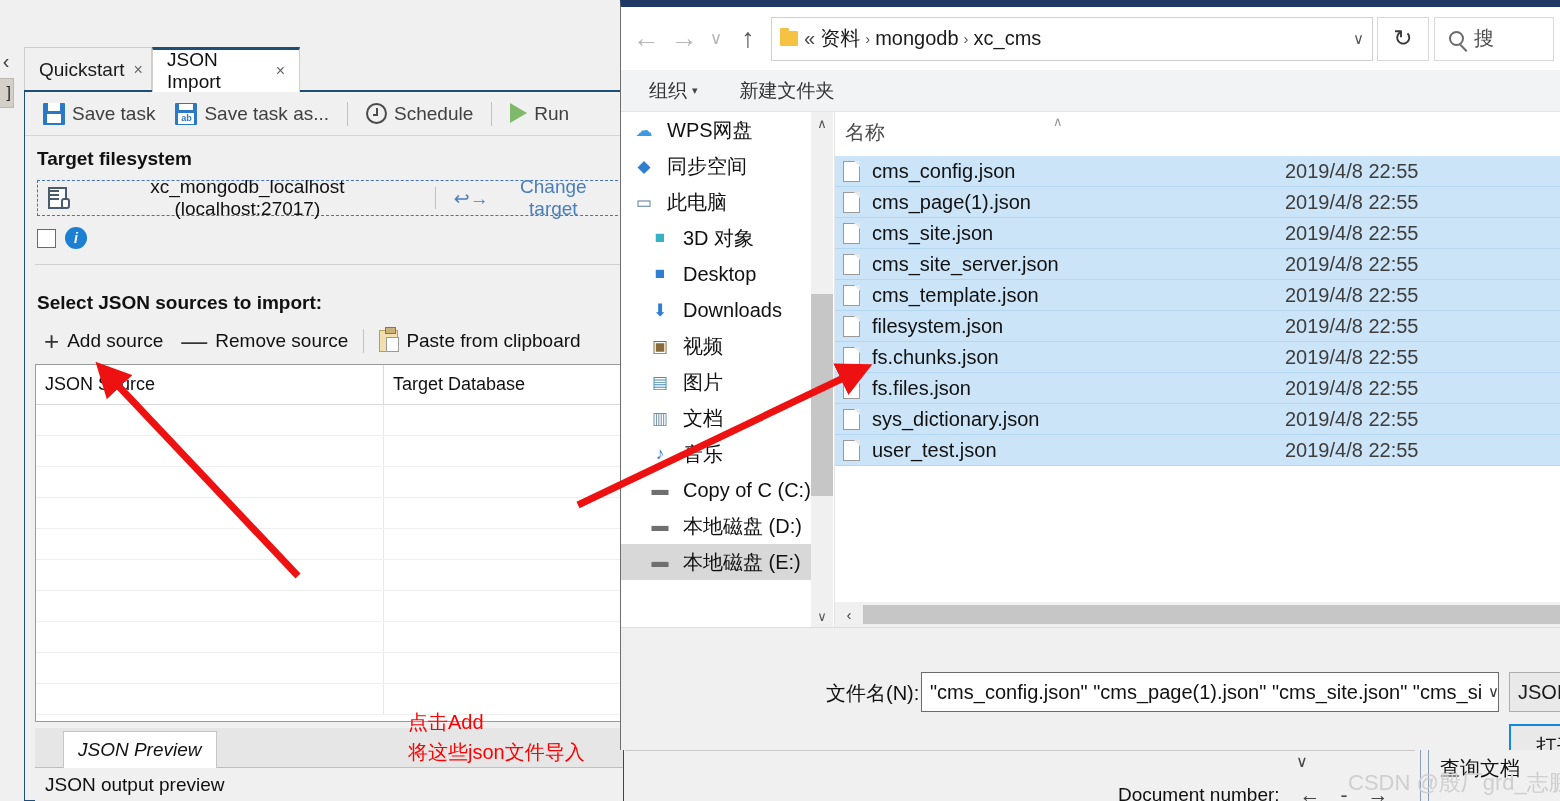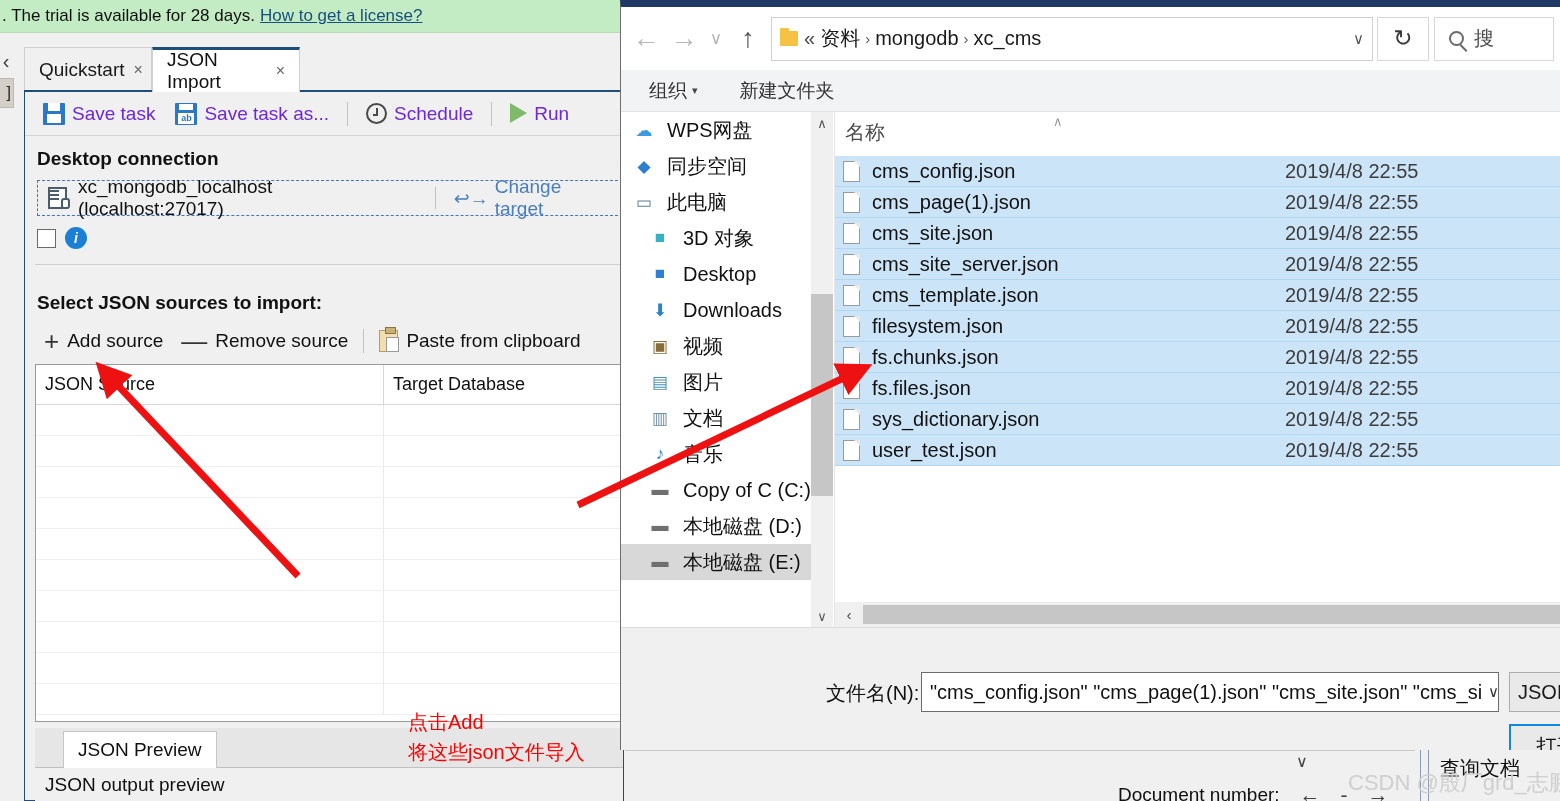--- a/index.html
+++ b/index.html
@@ -55,41 +55,41 @@
   #app-body {
     position:absolute; left:24px; top:90px; width:600px; height:711px;
     background:#f0f0f0; border:1px solid #1f4e79; border-top:2px solid #1f4e79;
   }
 
   #toolbar {
     position:absolute; left:0; top:0; right:0; height:44px;
     display:flex; align-items:center; gap:4px; padding-left:10px;
     border-bottom:1px solid #d5d5d5; background:#f0f0f0;
   }
-  .tbtn { display:flex; align-items:flex-start; gap:7px; padding:3px 8px; font-size:19px; color:#6d28d9; cursor:pointer; white-space:nowrap;}
+  .tbtn { display:flex; align-items:flex-start; gap:7px; padding:3px 8px; font-size:19px; color:#404040; cursor:pointer; white-space:nowrap;}
   .tsep { width:1px; height:24px; background:#c2c2c2; margin:0 6px; }
 
   .ic-save { width:22px; height:22px; background:#2b78c4; position:relative; border-radius:1px; flex:none;}
   .ic-save::before { content:""; position:absolute; left:5px; top:0; width:12px; height:8px; background:#fff;}
   .ic-save::after { content:""; position:absolute; left:4px; bottom:2px; width:14px; height:9px; background:#fff; }
   .ic-saveas { width:22px; height:22px; background:#2b78c4; position:relative; border-radius:1px; flex:none;}
   .ic-saveas::before { content:""; position:absolute; left:4px; top:1px; width:14px; height:6px; background:#fff;}
   .ic-saveas::after { content:"ab"; position:absolute; left:3px; bottom:1px; width:16px; height:11px; background:#fff; color:#2b78c4; font-size:9px; font-weight:bold; text-align:center; line-height:11px;}
   .ic-clock { width:21px; height:21px; border:2px solid #4a4a4a; border-radius:50%; position:relative; flex:none;}
   .ic-clock::before { content:""; position:absolute; left:8px; top:3px; width:2px; height:7px; background:#4a4a4a;}
   .ic-clock::after { content:""; position:absolute; left:5px; top:9px; width:5px; height:2px; background:#4a4a4a;}
   .ic-run { width:0;height:0; border-left:17px solid #7fba6b; border-top:10px solid transparent; border-bottom:10px solid transparent; flex:none;}
 
   .sec-title { font-size:19px; font-weight:bold; color:#111; }
 
   #target-conn-label { position:absolute; left:12px; top:56px; }
   #target-conn-box {
     position:absolute; left:12px; top:88px; width:586px; height:36px;
     border:1px dashed #4472c4; background:#f0f0f0;
-    display:flex; align-items:center; padding:0 10px; gap:8px;
+    display:flex; align-items:center; padding:0 10px; gap:8px;text-align:center;
   }
   .ic-db { width:22px; height:22px; position:relative; flex:none; }
   .ic-db::before{content:"";position:absolute;left:0;top:0;width:15px;height:18px;background:#fff;border:2px solid #4a5b6b;}
   .ic-db::after{content:"";position:absolute;left:2px;top:3px;width:9px;height:2px;background:#4a5b6b;box-shadow:0 4px 0 #4a5b6b,0 8px 0 #4a5b6b;}
   .ic-dbdot{position:absolute;right:0;bottom:0;width:9px;height:11px;border:2px solid #4a5b6b;border-radius:3px;background:#fff;}
   #target-conn-text { font-size:19px; color:#111; }
   .vsep { width:1px; height:22px; background:#c0c0c0; margin:0 10px; }
   #change-target { font-size:19px; color:#4a7ebb; cursor:pointer; display:flex;align-items:center;gap:6px;}
 
   #validate-row { position:absolute; left:12px; top:135px; display:flex; align-items:center; gap:9px; }
@@ -120,21 +120,21 @@
   #th-target { flex:1; }
   .srow { height:31px; border-bottom:1px solid #efefef; display:flex; }
   .srow .c1 { width:348px; border-right:1px solid #e9e9e9; }
   .srow .c2 { flex:1; }
 
   #annot-text {
     position:absolute; left:383px; top:615px; color:#ff0000; font-size:20px; line-height:30px;
     white-space:pre-line; z-index:9;
   }
 
-  #preview-tabs { position:absolute; left:10px; top:636px; width:588px; height:40px; background:#e6e6e6; border-bottom:1px solid #c0c0c0;}
+  #preview-tabs { position:absolute; left:10px; top:636px; width:588px; height:40px; background:#e6e6e6; border-bottom:1px solid #c0c0c0;font-style:italic;}
   #tab-preview { position:absolute; left:28px; top:3px; height:37px; background:#fff; border:1px solid #c6c6c6; border-bottom:none;
       display:flex;align-items:center; padding:0 14px; font-size:19px; color:#111; cursor:pointer; }
   #preview-body { position:absolute; left:10px; top:676px; width:588px; height:34px; background:#f0f0f0; padding:6px 10px; font-size:19px; color:#111; overflow:hidden;}
 
   
   #explorer {
     position:absolute; left:620px; top:0; width:940px; height:750px;
     background:#fff; border-top:7px solid #1f3864; border-left:1px solid #6e6e6e;
     overflow:hidden;
   }
@@ -238,24 +238,20 @@
 <div id="docnum">
   <span>Document number:</span>
   <span class="nav">←</span>
   <span class="nav">-</span>
   <span class="nav">→</span>
 </div>
 <div id="query-doc">查询文档</div>
 
 <div id="app-window">
 
-  <div id="trial-banner">
-    <span>. The trial is available for 28 days.</span>
-    <span class="lnk">How to get a license?</span>
-  </div>
 
   <div id="left-chevron">‹</div>
   <div id="left-stub">]</div>
 
   <div id="tabstrip">
     <div class="tab" id="tab-quickstart">
       <span>Quickstart</span>
       <span class="x">×</span>
     </div>
     <div class="tab active" id="tab-jsonimport">
@@ -280,21 +276,21 @@
         <span class="ic-clock"></span>
         <span>Schedule</span>
       </div>
       <div class="tsep"></div>
       <div class="tbtn">
         <span class="ic-run"></span>
         <span>Run</span>
       </div>
     </div>
 
-    <div class="sec-title" id="target-conn-label">Desktop connection</div>
+    <div class="sec-title" id="target-conn-label">Target filesystem</div>
 
     <div id="target-conn-box">
       <span class="ic-db">
           <span class="ic-dbdot"></span>
         </span>
       <span id="target-conn-text">xc_mongodb_localhost (localhost:27017)</span>
       <span class="vsep"></span>
       <span id="change-target">
         <span>↩→</span>
         <span>Change target</span>

